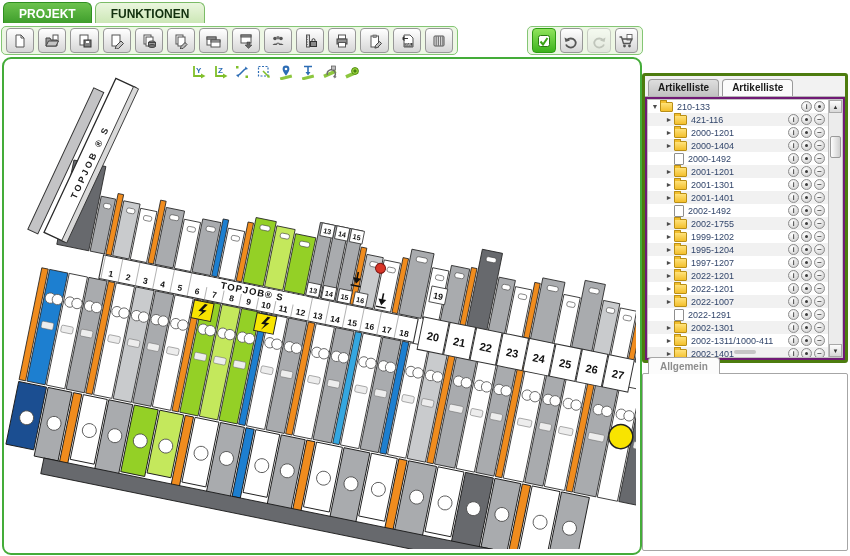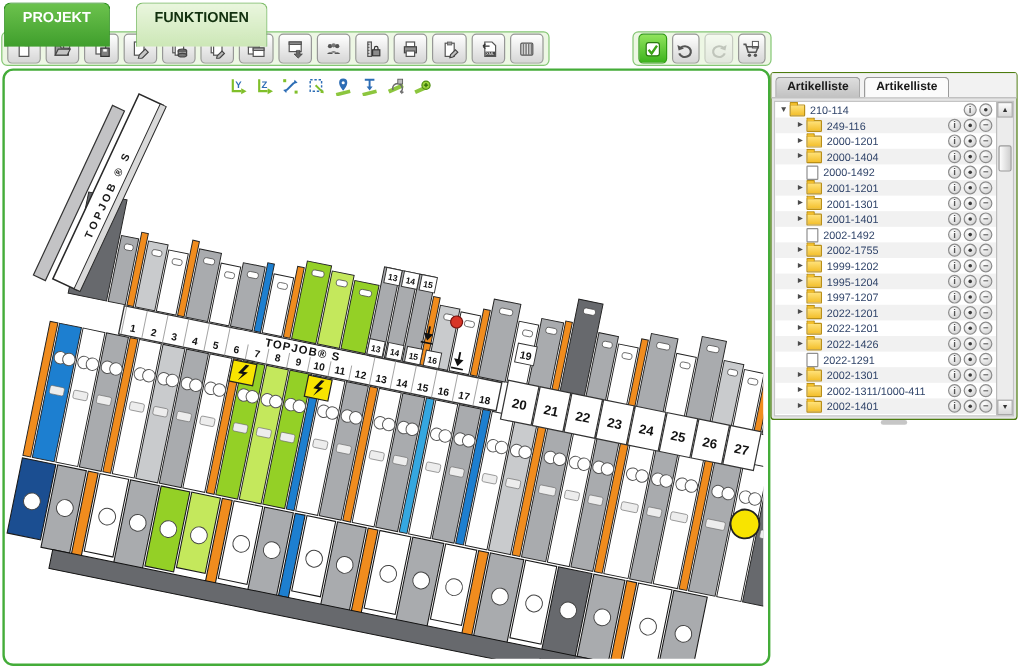--- a/index.html
+++ b/index.html
@@ -1,21 +1,21 @@
 <!DOCTYPE html>
 <html><head>
 <meta charset="utf-8">
 <style>
   html,body{margin:0;padding:0;background:#fff;}
   body{width:850px;height:556px;position:relative;overflow:hidden;
        font-family:"Liberation Sans",sans-serif;-webkit-font-smoothing:antialiased;}
   .app{position:absolute;inset:0;}
 
   
-  .tabbar{position:absolute;left:3px;top:2px;height:37px;display:flex;gap:21px;z-index:4;}
+  .tabbar{position:absolute;left:3px;top:2px;height:21px;display:flex;gap:3px;z-index:4;}
   .tab{padding:4px 15px 3px;font-size:12px;font-weight:bold;color:#12300e;
        background:linear-gradient(#eaf6de,#cce7b6);border:1px solid #7bbb66;border-bottom:none;
        border-radius:6px 6px 0 0;cursor:default;}
   .tab.active{background:linear-gradient(#6cc24d,#3f9e2c);color:#fff;border-color:#2f8f20;}
 
   
   .toolbar{position:absolute;top:26px;height:29px;background:#edf7e4;border:1px solid #84c674;
            border-radius:5px;display:flex;align-items:center;gap:4px;padding:0 4px;box-sizing:border-box;}
   .toolbar.left{left:1px;width:457px;}
   .toolbar.right{left:527px;width:116px;}
@@ -27,22 +27,22 @@
 
   
   .viewport{position:absolute;left:2px;top:57px;width:636px;height:494px;background:#fff;
             border:2px solid #44ac39;border-radius:9px;overflow:hidden;}
   .vp-tools{position:absolute;left:185px;top:4px;display:flex;gap:4px;z-index:6;}
   .vpt{width:18px;height:18px;display:flex;align-items:center;justify-content:center;}
   .scene-svg{position:absolute;left:0;top:0;}
 
   
   .side{position:absolute;left:642px;top:57px;width:206px;height:495px;}
-  .side-top{position:absolute;left:0;top:3px;right:0;height:290px;background:#e5e5e5;
-            border:1px solid #4d7c0f;border-radius:3px;box-sizing:border-box;}
+  .side-top{position:absolute;left:0;top:16px;right:0;height:290px;background:#701a75;
+            border:3px solid #4d7c0f;border-radius:3px;box-sizing:border-box;}
   .side-tabs{height:21px;background:#f2f2f2;border-bottom:1px solid #b5b5b5;
              padding:3px 3px 0;display:flex;gap:3px;box-sizing:border-box;}
   .stab{font-size:10px;font-weight:bold;color:#1a1a1a;padding:2px 9px;background:#fbfbfb;
         border:1px solid #9a9a9a;border-bottom:none;border-radius:4px 4px 0 0;}
   .stab.active{background:linear-gradient(#dedede,#c2c2c2);}
   .tree-wrap{position:absolute;left:2px;right:2px;top:23px;bottom:2px;border:1px solid #c4c4c4;}
   .tree{position:absolute;left:0;top:0;bottom:0;right:14px;overflow:hidden;background:#fff;}
   .tree-row{height:13px;display:flex;align-items:center;font-size:9px;color:#31456a;}
   .tree-row.alt{background:#f1f1f1;}
   .tw-arrow{width:10px;text-align:center;font-size:7px;color:#4c4c4c;flex:none;}
@@ -615,31 +615,31 @@
       <div class="side-tabs">
         <span class="stab active">Artikelliste</span>
         <span class="stab">Artikelliste</span>
       </div>
       <div class="tree-wrap">
         <div class="tree">
             <div class="tree-row">
               <span style="width: 2px; flex: 0 0 auto;"></span>
               <span class="tw-arrow">▼</span>
               <span class="folder-ic"></span>
-              <span class="tree-label">210-114</span>
-              <span class="acts">
-                <span class="act info">i</span>
-                <span class="act eye"></span>
-              </span>
-            </div>
-            <div class="tree-row alt">
-              <span style="width: 16px; flex: 0 0 auto;"></span>
-              <span class="tw-arrow">►</span>
-              <span class="folder-ic"></span>
-              <span class="tree-label">249-116</span>
+              <span class="tree-label">210-133</span>
+              <span class="acts">
+                <span class="act info">i</span>
+                <span class="act eye"></span>
+              </span>
+            </div>
+            <div class="tree-row alt">
+              <span style="width: 16px; flex: 0 0 auto;"></span>
+              <span class="tw-arrow">►</span>
+              <span class="folder-ic"></span>
+              <span class="tree-label">421-116</span>
               <span class="acts">
                 <span class="act info">i</span>
                 <span class="act eye"></span>
                 <span class="act remove">−</span>
               </span>
             </div>
             <div class="tree-row">
               <span style="width: 16px; flex: 0 0 auto;"></span>
               <span class="tw-arrow">►</span>
               <span class="folder-ic"></span>
@@ -779,21 +779,21 @@
               <span class="acts">
                 <span class="act info">i</span>
                 <span class="act eye"></span>
                 <span class="act remove">−</span>
               </span>
             </div>
             <div class="tree-row alt">
               <span style="width: 16px; flex: 0 0 auto;"></span>
               <span class="tw-arrow">►</span>
               <span class="folder-ic"></span>
-              <span class="tree-label">2022-1426</span>
+              <span class="tree-label">2022-1007</span>
               <span class="acts">
                 <span class="act info">i</span>
                 <span class="act eye"></span>
                 <span class="act remove">−</span>
               </span>
             </div>
             <div class="tree-row">
               <span style="width: 16px; flex: 0 0 auto;"></span>
               <span class="tw-arrow"></span>
               <span class="file-ic"></span>
@@ -839,15 +839,19 @@
             </div>
           </div>
         <div class="vscroll">
           <div class="sb-btn">▲</div>
           <div class="sb-thumb"></div>
           <div class="sb-btn down">▼</div>
         </div>
       </div>
     </div>
     <div class="rhandle"></div>
+    <div class="side-bottom">
+      <span class="btab">Allgemein</span>
+      <div class="bbody"></div>
+    </div>
   </div>
 
 </div>
 
 </body></html>

